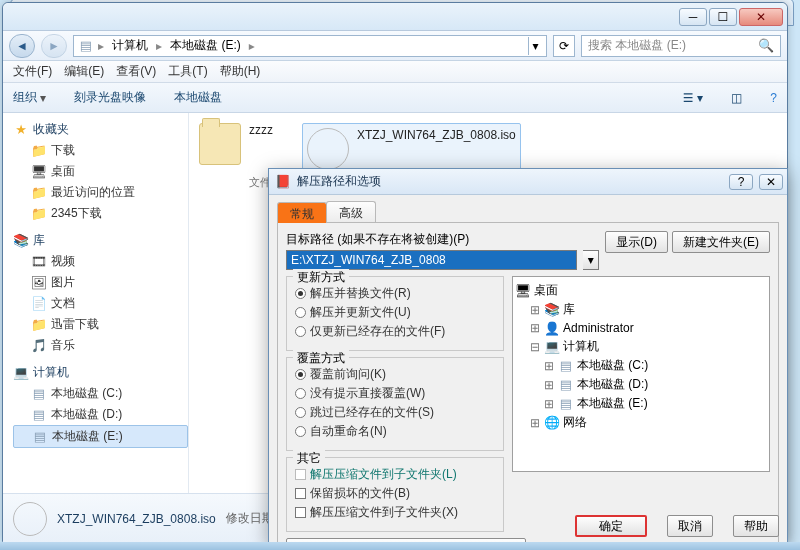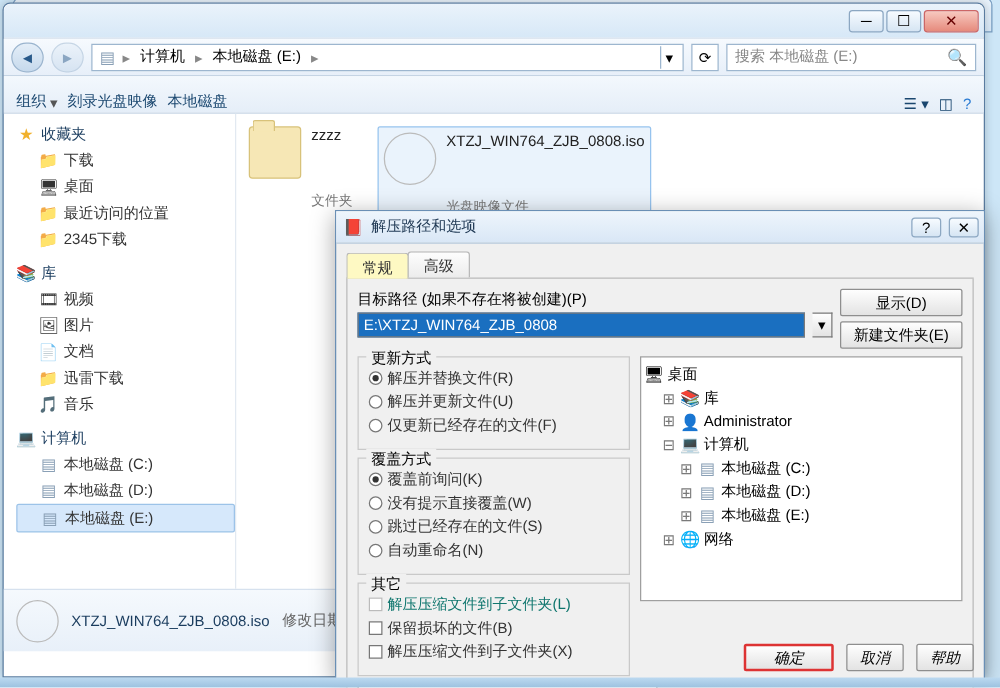--- a/index.html
+++ b/index.html
@@ -30,21 +30,21 @@
     padding:0 4px; gap:4px;}
   .pathbox .seg { padding:0 4px;}
   .pathbox .sep { color:#888;}
   .refresh { width:22px;height:22px;border:1px solid #9db6cf;background:#fff;display:flex;align-items:center;justify-content:center;}
   .searchbox { width:200px; height:22px; border:1px solid #9db6cf; background:#fff; color:#888;
     display:flex;align-items:center;padding:0 6px; gap:4px;}
   .menubar { height:22px; background:linear-gradient(#fbfcfe,#eef3f9); border-bottom:1px solid #d0dbe8;
     display:flex;align-items:center;gap:4px;padding:0 6px; color:#333;}
   .menubar span { padding:2px 4px;}
   .cmdbar { height:30px; background:linear-gradient(#f3f8fd,#e5eef8); border-bottom:1px solid #c8d6e6;
-    display:flex;align-items:flex-end;gap:8px;padding:0 10px;color:#1a476f;}
+    display:flex;align-items:center;gap:28px;padding:0 10px;color:#1a476f;}
   .cmdbar .item{display:flex;align-items:center;gap:3px;}
   .explorer-body { display:flex; height:380px;}
   .navpane { width:186px; border-right:1px solid #e2e9f1; overflow-y:auto; padding:6px 0 6px 10px;}
   .navpane .group { font-size:12px; margin-bottom:6px;}
   .navhead { display:flex;align-items:center;gap:4px;padding:2px 0;color:#1a3c5e;}
   .navitem { display:flex;align-items:center;gap:4px;padding:2px 0 2px 18px;color:#333;}
   .navitem.sel { background:#d6e8fb; border:1px solid #9cc3e8; border-radius:2px;}
   .ico { width:16px;height:16px;display:inline-flex;align-items:center;justify-content:center;font-size:13px;}
   .star{color:#f1b12c;} .folder{color:#e6b95a;} .drive{color:#8aa0b6;} .lib{color:#6fa8dc;}
   .net{color:#4a90d9;} .comp{color:#4a90d9;}
@@ -71,47 +71,47 @@
   }
   .dlg-title { height:26px; background:linear-gradient(#eef5fc,#d9e7f6);
     display:flex;align-items:center;padding:0 4px 0 6px;gap:6px;border-bottom:1px solid #b6c9dc;}
   .dlg-title .t{flex:1;color:#213a55;font-size:12px;}
   .dlg-title .winbtn{width:24px;height:16px;}
   .dlg-body { padding:6px 8px 4px 8px;}
   .tabs { display:flex; height:22px; position:relative; border-bottom:1px solid #b9b9b9;}
   .tab { padding:3px 12px 0; border:1px solid #b9b9b9; border-bottom:none;
     background:linear-gradient(#fdfdfd,#ececec); margin-right:-1px; border-radius:3px 3px 0 0;
     position:relative; color:#333;}
-  .tab.active { background:#fef9c3; top:1px; z-index:2;}
+  .tab.active { background:#f97316; top:1px; z-index:2;}
   .tabpanel { border:1px solid #b9b9b9; border-top:none; padding:8px; background:#f0f0f0;}
   .row { display:flex; align-items:center; gap:6px;}
   .destlbl { font-size:12px; margin-bottom:2px;}
   .destinput { flex:1; height:20px; background:#1a6fc0; color:#fff; border:1px solid #7a7a7a;
     padding:0 4px; display:flex; align-items:center; overflow:hidden;}
-  .sidebtns { display:flex;flex-direction:column;gap:4px;}
+  .sidebtns { display:flex;flex-direction:row;gap:4px;}
   .btn { height:22px; padding:0 10px; background:linear-gradient(#fefefe,#e3e3e3);
     border:1px solid #8e8e8e; border-radius:2px; font-size:12px; display:flex;align-items:center;justify-content:center;
     white-space:nowrap;}
   .cols { display:flex; gap:8px; margin-top:6px;}
   .leftcol { width:218px;}
   .group-box { border:1px solid #c9c9c9; padding:6px 8px 8px; margin-bottom:6px; position:relative;}
   .group-box .legend { position:absolute; top:-8px; left:6px; background:#f0f0f0; padding:0 4px; font-size:12px;}
   .radio, .check { display:flex; align-items:center; gap:4px; font-size:12px; margin:2px 0; color:#333;}
   .radio .dot{width:11px;height:11px;border:1px solid #777;border-radius:50%;display:inline-flex;align-items:center;justify-content:center;background:#fff;}
   .radio.sel .dot::after{content:"";width:5px;height:5px;background:#333;border-radius:50%;}
   .radio.dis, .check.dis{color:#0f766e;}
   .check .box{width:11px;height:11px;border:1px solid #777;background:#fff;}
   .check.dis .box{border-color:#bbb;}
   .treebox { flex:1; height:196px; border:1px solid #9f9f9f; background:#fff; padding:4px 2px;
     font-size:12px; overflow:auto;}
   .tnode { display:flex; align-items:center; gap:3px; padding:1px 0;}
   .tw{display:inline-block;width:12px;text-align:center;color:#7a7a7a;}
   .ind1{padding-left:14px;} .ind2{padding-left:28px;}
   .savebtn { width:240px; margin-top:4px;}
-  .dlg-footer { position:absolute; bottom:6px; right:8px; display:flex; gap:10px;font-style:italic;}
+  .dlg-footer { position:absolute; bottom:6px; right:8px; display:flex; gap:20px;}
   .btn.primary { border:2px solid #d33; padding:0 22px;}
   .dd { width:14px;height:18px;border-left:1px solid #9db6cf;display:flex;align-items:center;justify-content:center;}
 
   .sub-window-behind {
      position:absolute; left:10px; top:-2px; width:784px; height:28px;
      background: linear-gradient(#eaf3fb,#d7e8f7); border:1px solid #7a9ec2;
      border-radius: 6px 6px 0 0; z-index:-1;
   }
   .taskbar-hint{position:absolute;left:0;bottom:0;width:800px;height:8px;
     background:linear-gradient(#bcd9f0,#9cc2e0);}
@@ -142,20 +142,27 @@
       <span class="dd">▾</span>
     </div>
     <div class="refresh">⟳</div>
     <div class="searchbox">
       <span>搜索 本地磁盘 (E:)</span>
       <span style="flex:1"></span>
       <span class="ico">🔍</span>
     </div>
   </div>
 
+  <div class="menubar">
+    <span>文件(F)</span>
+    <span>编辑(E)</span>
+    <span>查看(V)</span>
+    <span>工具(T)</span>
+    <span>帮助(H)</span>
+  </div>
 
   <div class="cmdbar">
     <div class="item">
       <span>组织</span>
         <span style="color:#555">▾</span>
     </div>
     <div class="item">
       <span>刻录光盘映像</span>
     </div>
     <div class="item">

